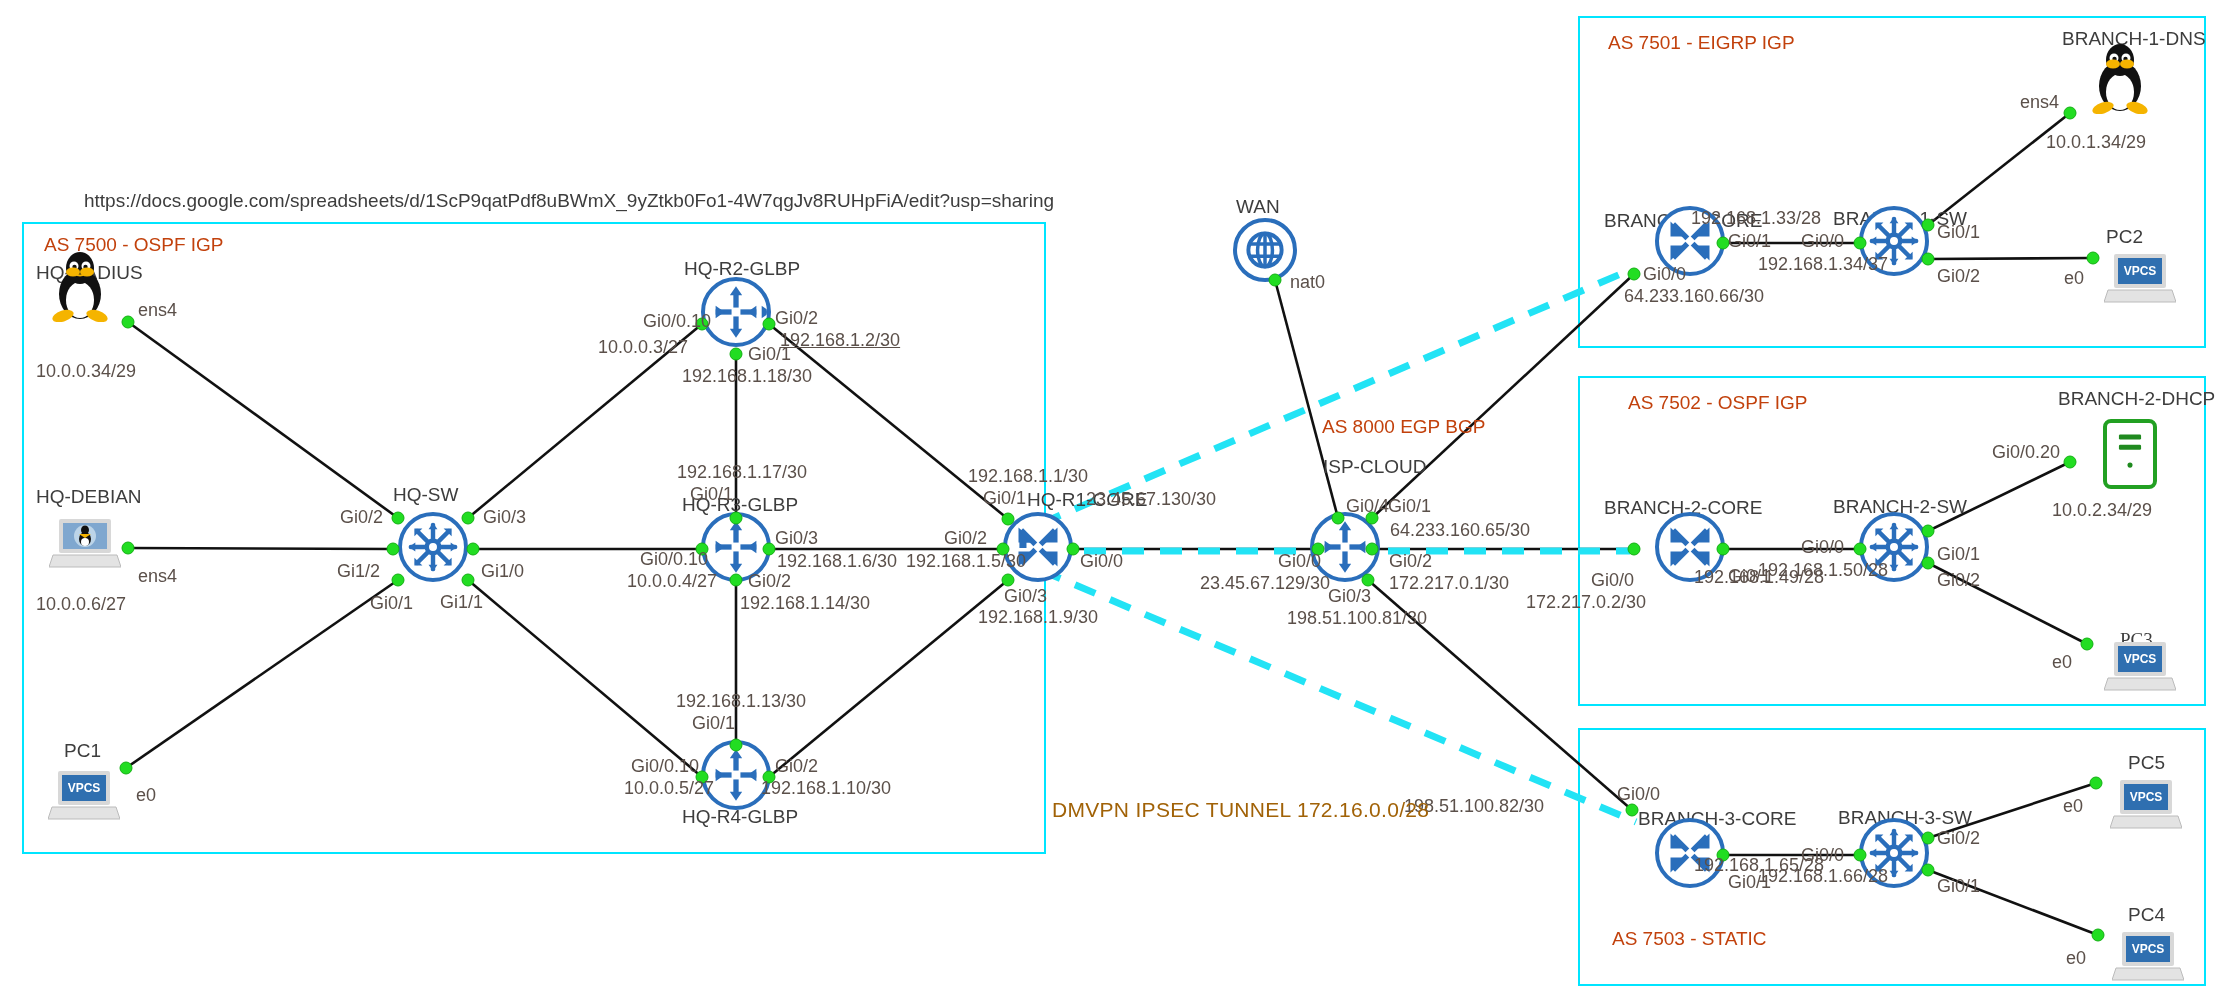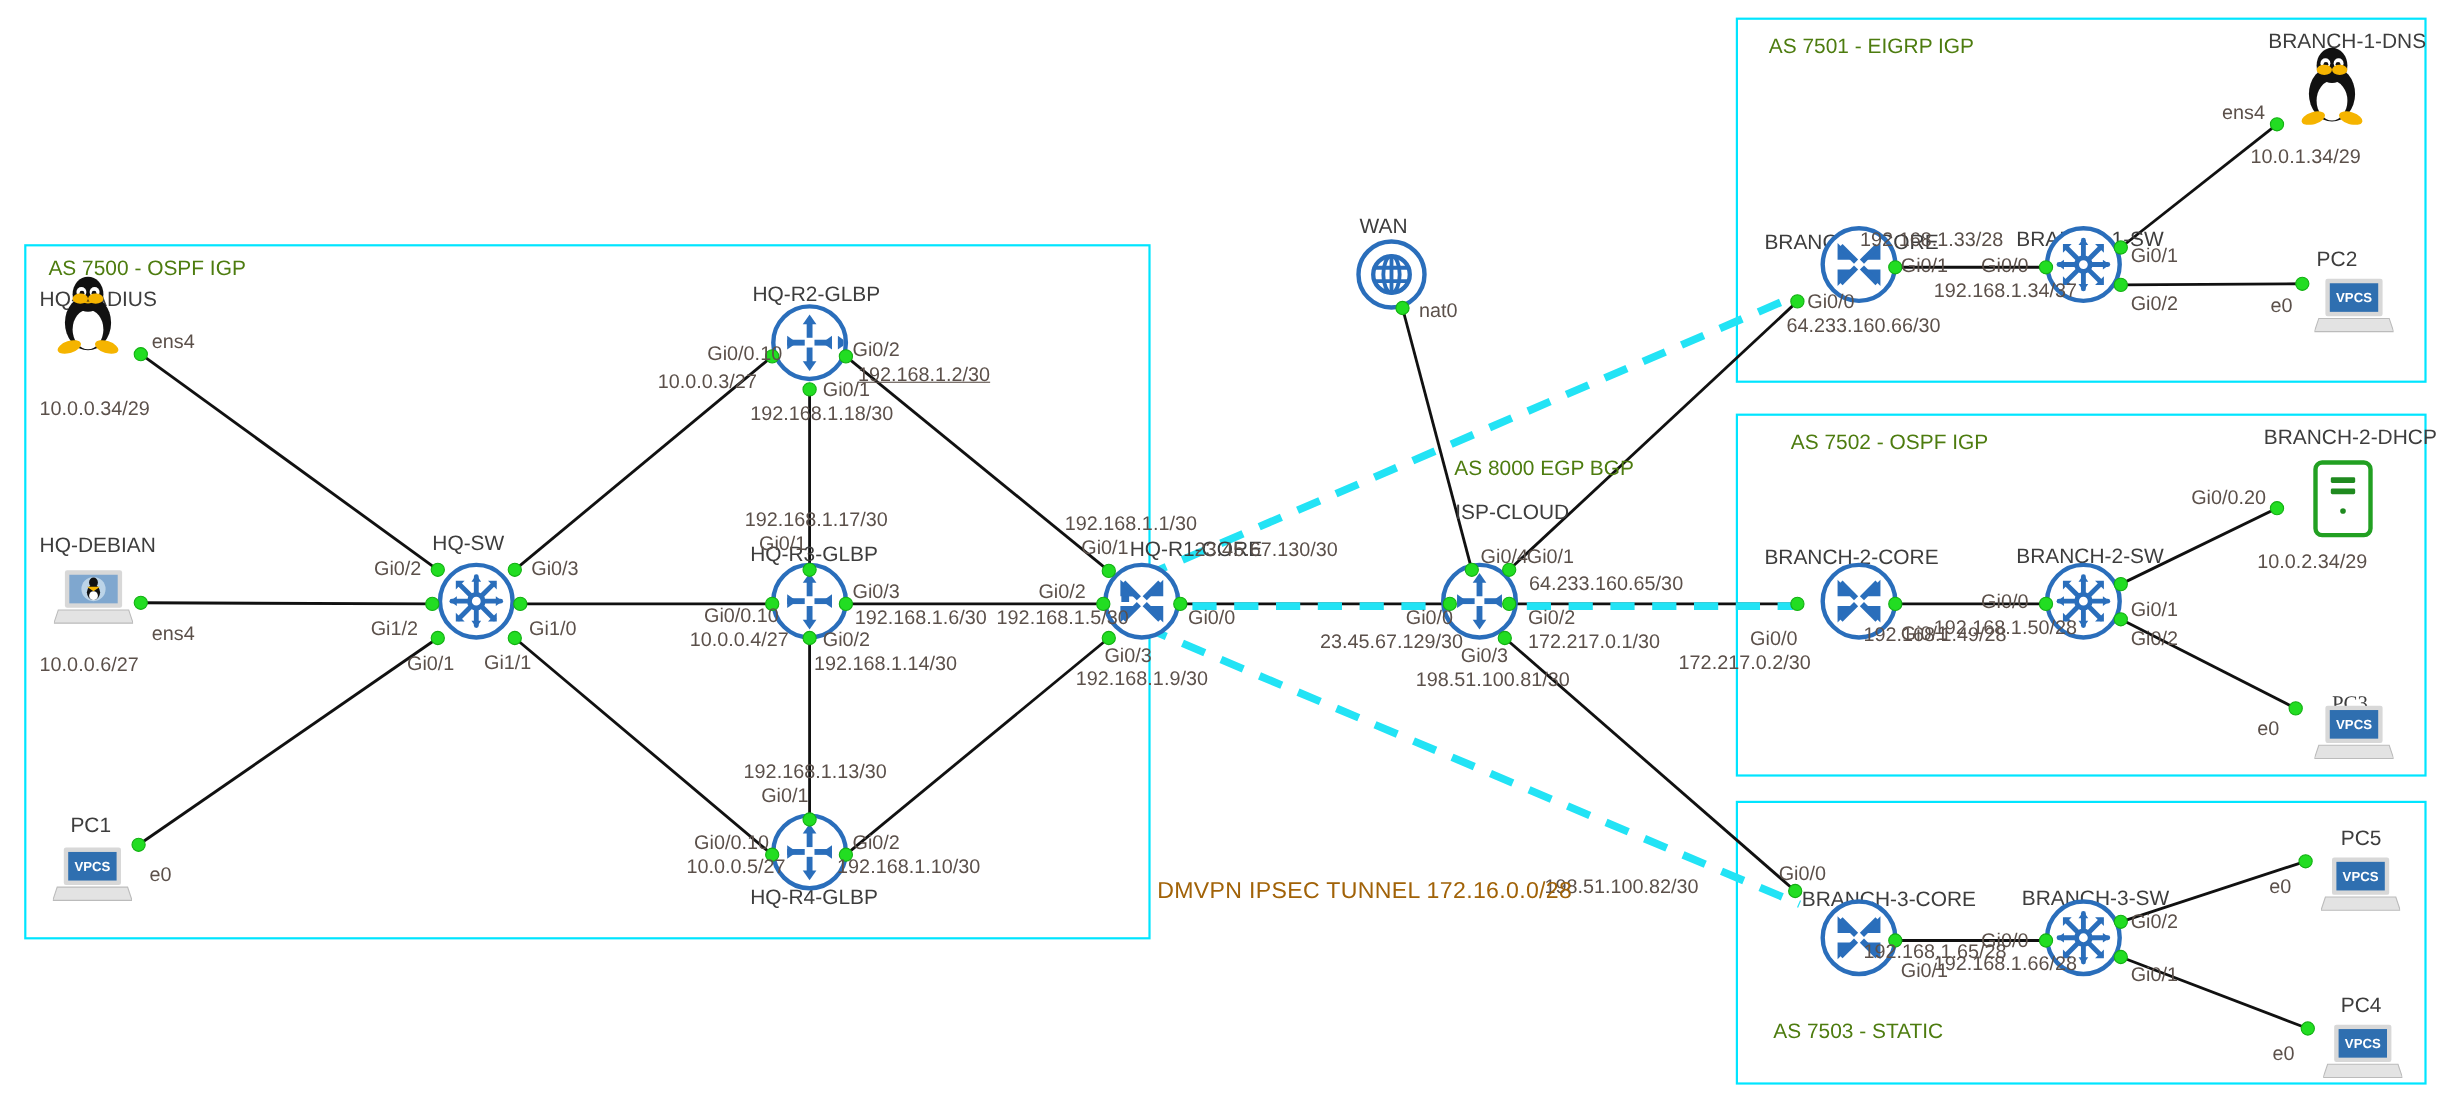--- a/index.html
+++ b/index.html
@@ -1,39 +1,40 @@
 <!DOCTYPE html>
 <html><head>
 <meta charset="utf-8">
 <style>
   html,body{margin:0;padding:0;background:#ffffff;}
   body{font-family:"Liberation Sans",sans-serif;}
   #canvas{position:relative;width:2232px;height:999px;background:#fff;overflow:hidden;}
   .zone{position:absolute;border:2.5px solid #00e5ff;box-sizing:border-box;}
-  .zone-label{position:absolute;font-size:19px;color:#4d7c0f;white-space:nowrap;}
+  .zone-label{position:absolute;font-size:19px;color:#c2410c;white-space:nowrap;}
   .url{position:absolute;font-size:19px;color:#3d3d3d;white-space:nowrap;}
   .dmvpn{position:absolute;font-size:21px;color:#a16207;white-space:nowrap;letter-spacing:.3px;}
   .node{position:absolute;transform:translate(-50%,-50%);}
   .node-title{position:absolute;font-size:19px;color:#3d3d3d;white-space:nowrap;}
   .lbl{position:absolute;font-size:18px;color:#5b504a;white-space:nowrap;line-height:1.12;}
   .dot{position:absolute;width:13px;height:13px;border-radius:50%;background:#22dd22;
        border:1px solid #13b013;transform:translate(-50%,-50%);box-sizing:border-box;}
   svg.wires{position:absolute;left:0;top:0;width:2232px;height:999px;pointer-events:none;}
   .rt{width:70px;height:70px;border-radius:50%;border:4px solid #2a6ebb;background:#fff;box-sizing:border-box;}
   .sw{width:70px;height:70px;border-radius:50%;border:4px solid #2a6ebb;background:#fff;box-sizing:border-box;}
   .cloud-ico{width:64px;height:64px;border-radius:50%;border:4px solid #2a6ebb;background:#fff;box-sizing:border-box;}
   .pc{width:72px;height:56px;}
   .srv{width:54px;height:70px;border:4px solid #22a022;border-radius:8px;background:#fff;box-sizing:border-box;}
   .tux{width:62px;height:72px;}
 </style>
 </head>
 <body>
 
 <div id="canvas">
 
+  <div class="url" style="left:84px;top:190px;">https://docs.google.com/spreadsheets/d/1ScP9qatPdf8uBWmX_9yZtkb0Fo1-4W7qgJv8RUHpFiA/edit?usp=sharing</div>
 
   <div class="zone" style="left:22px;top:222px;width:1024px;height:632px;"></div>
   <div class="zone-label" style="left:44px;top:234px;">AS 7500 - OSPF IGP</div>
 
   <div class="zone" style="left:1578px;top:16px;width:628px;height:332px;"></div>
   <div class="zone-label" style="left:1608px;top:32px;">AS 7501 - EIGRP IGP</div>
 
   <div class="zone" style="left:1578px;top:376px;width:628px;height:330px;"></div>
   <div class="zone-label" style="left:1628px;top:392px;">AS 7502 - OSPF IGP</div>
 

